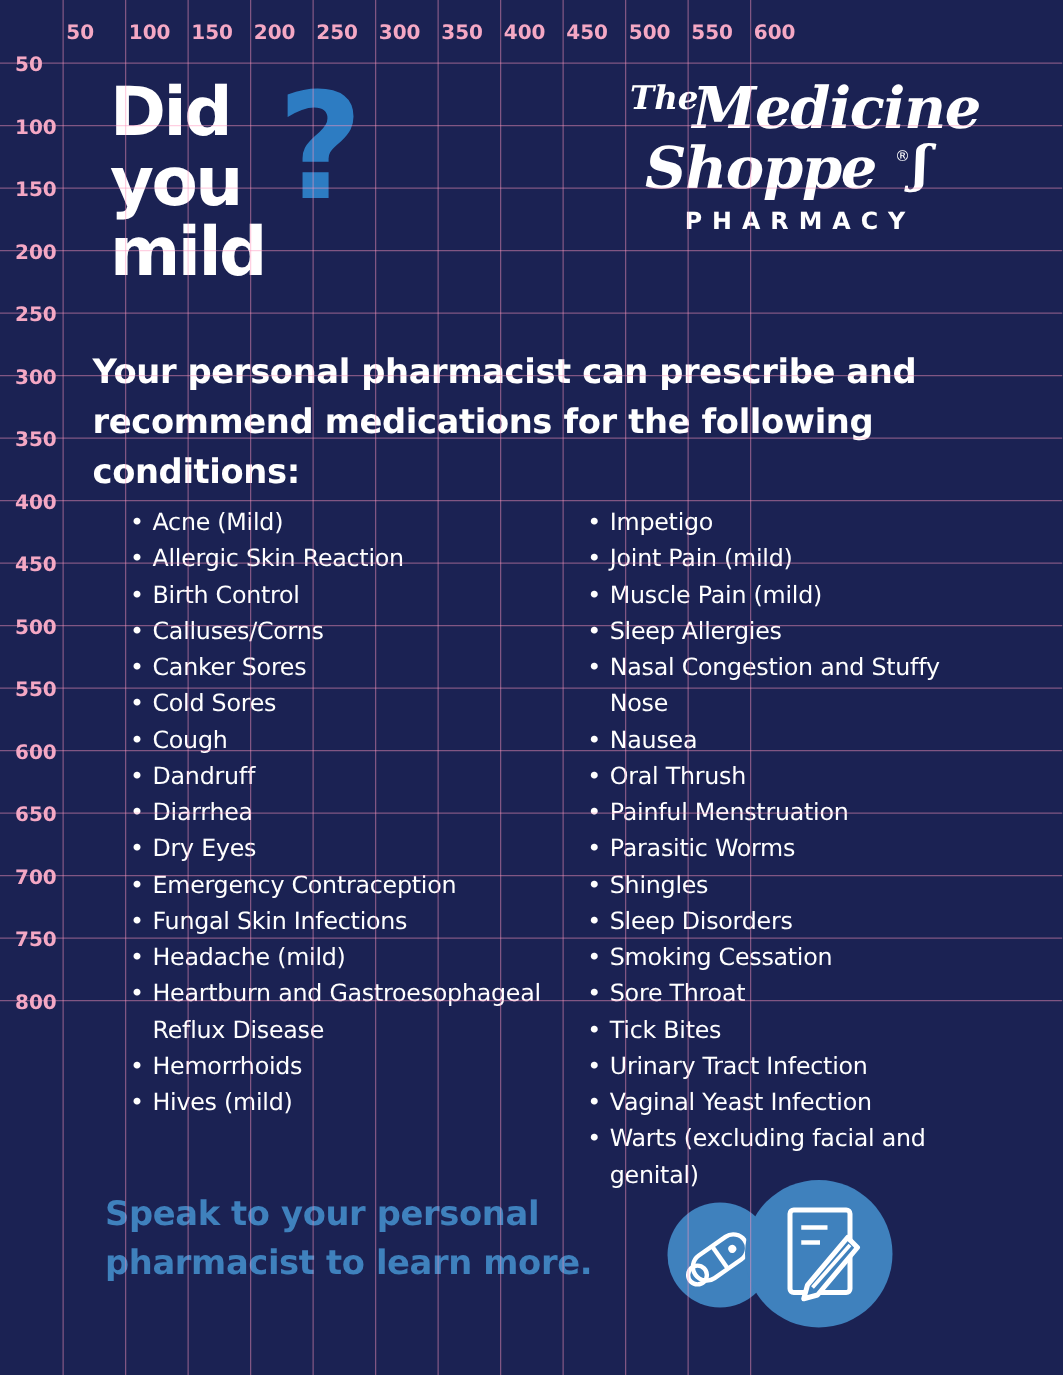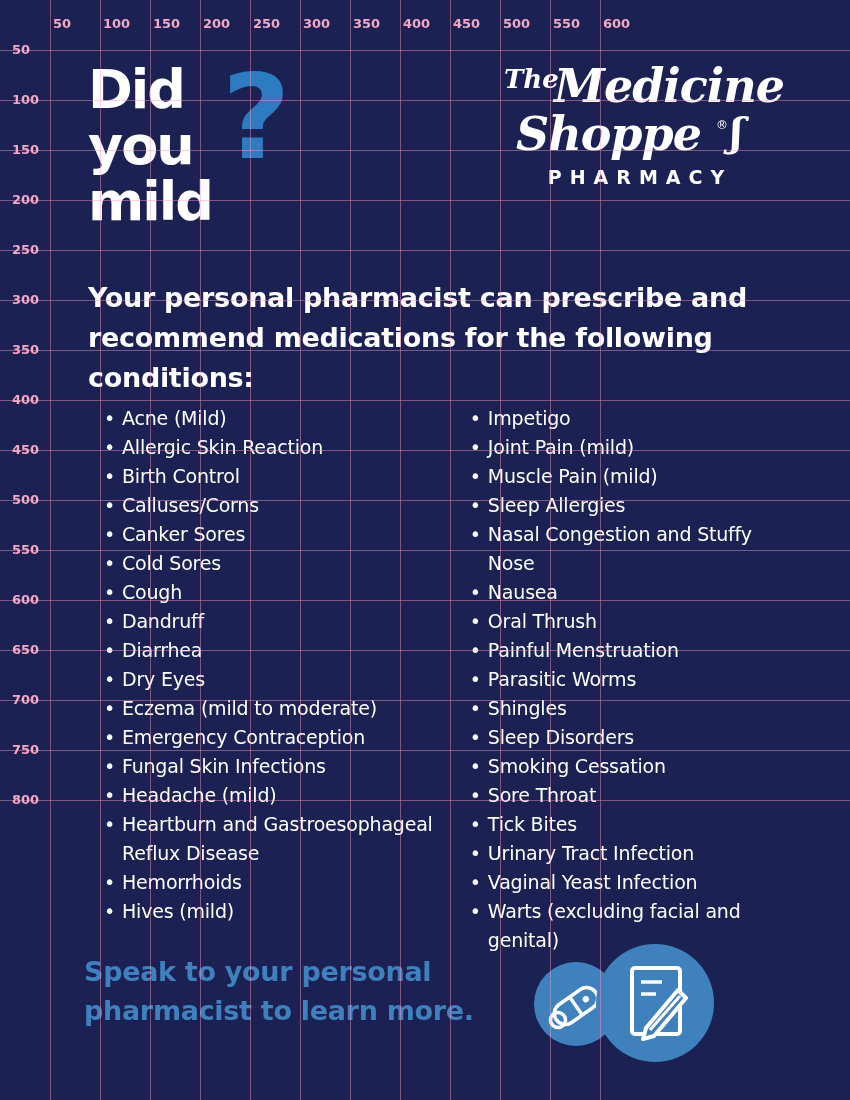--- a/index.html
+++ b/index.html
@@ -39,21 +39,21 @@
   .grid-line-h {
     position: absolute;
     left: 0;
     right: 0;
     height: 1px;
     background: rgba(255, 150, 190, 0.45);
   }
   .grid-label {
     position: absolute;
     font-family: "DejaVu Sans", sans-serif;
-    font-size: 13px;
+    font-size: 16px;
     font-weight: bold;
     color: #f4a8c4;
     letter-spacing: 0px;
   }
   .grid-label.v {
     top: 16px;
   }
   .grid-label.h {
     left: 12px;
   }
@@ -159,21 +159,21 @@
     text-align: center;
     font-family: "DejaVu Sans", sans-serif;
     font-weight: bold;
     font-size: 19px;
     letter-spacing: 8px;
   }
 
   
   .subtitle {
     position: absolute;
-    left: 88px;
+    left: 74px;
     top: 278px;
     width: 700px;
     color: #ffffff;
     font-family: "DejaVu Sans", sans-serif;
     font-weight: bold;
     font-size: 27px;
     line-height: 40px;
     letter-spacing: -0.3px;
   }
 
@@ -290,21 +290,20 @@
           <li>Acne (Mild)</li>
           <li>Allergic Skin Reaction</li>
           <li>Birth Control</li>
           <li>Calluses/Corns</li>
           <li>Canker Sores</li>
           <li>Cold Sores</li>
           <li>Cough</li>
           <li>Dandruff</li>
           <li>Diarrhea</li>
           <li>Dry Eyes</li>
-          <li>Eczema (mild to moderate)</li>
           <li>Emergency Contraception</li>
           <li>Fungal Skin Infections</li>
           <li>Headache (mild)</li>
           <li>Heartburn and Gastroesophageal Reflux Disease</li>
           <li>Hemorrhoids</li>
           <li>Hives (mild)</li>
         </ul>
     </div>
     <div class="col right">
       <ul class="cond-list" id="list-right">

